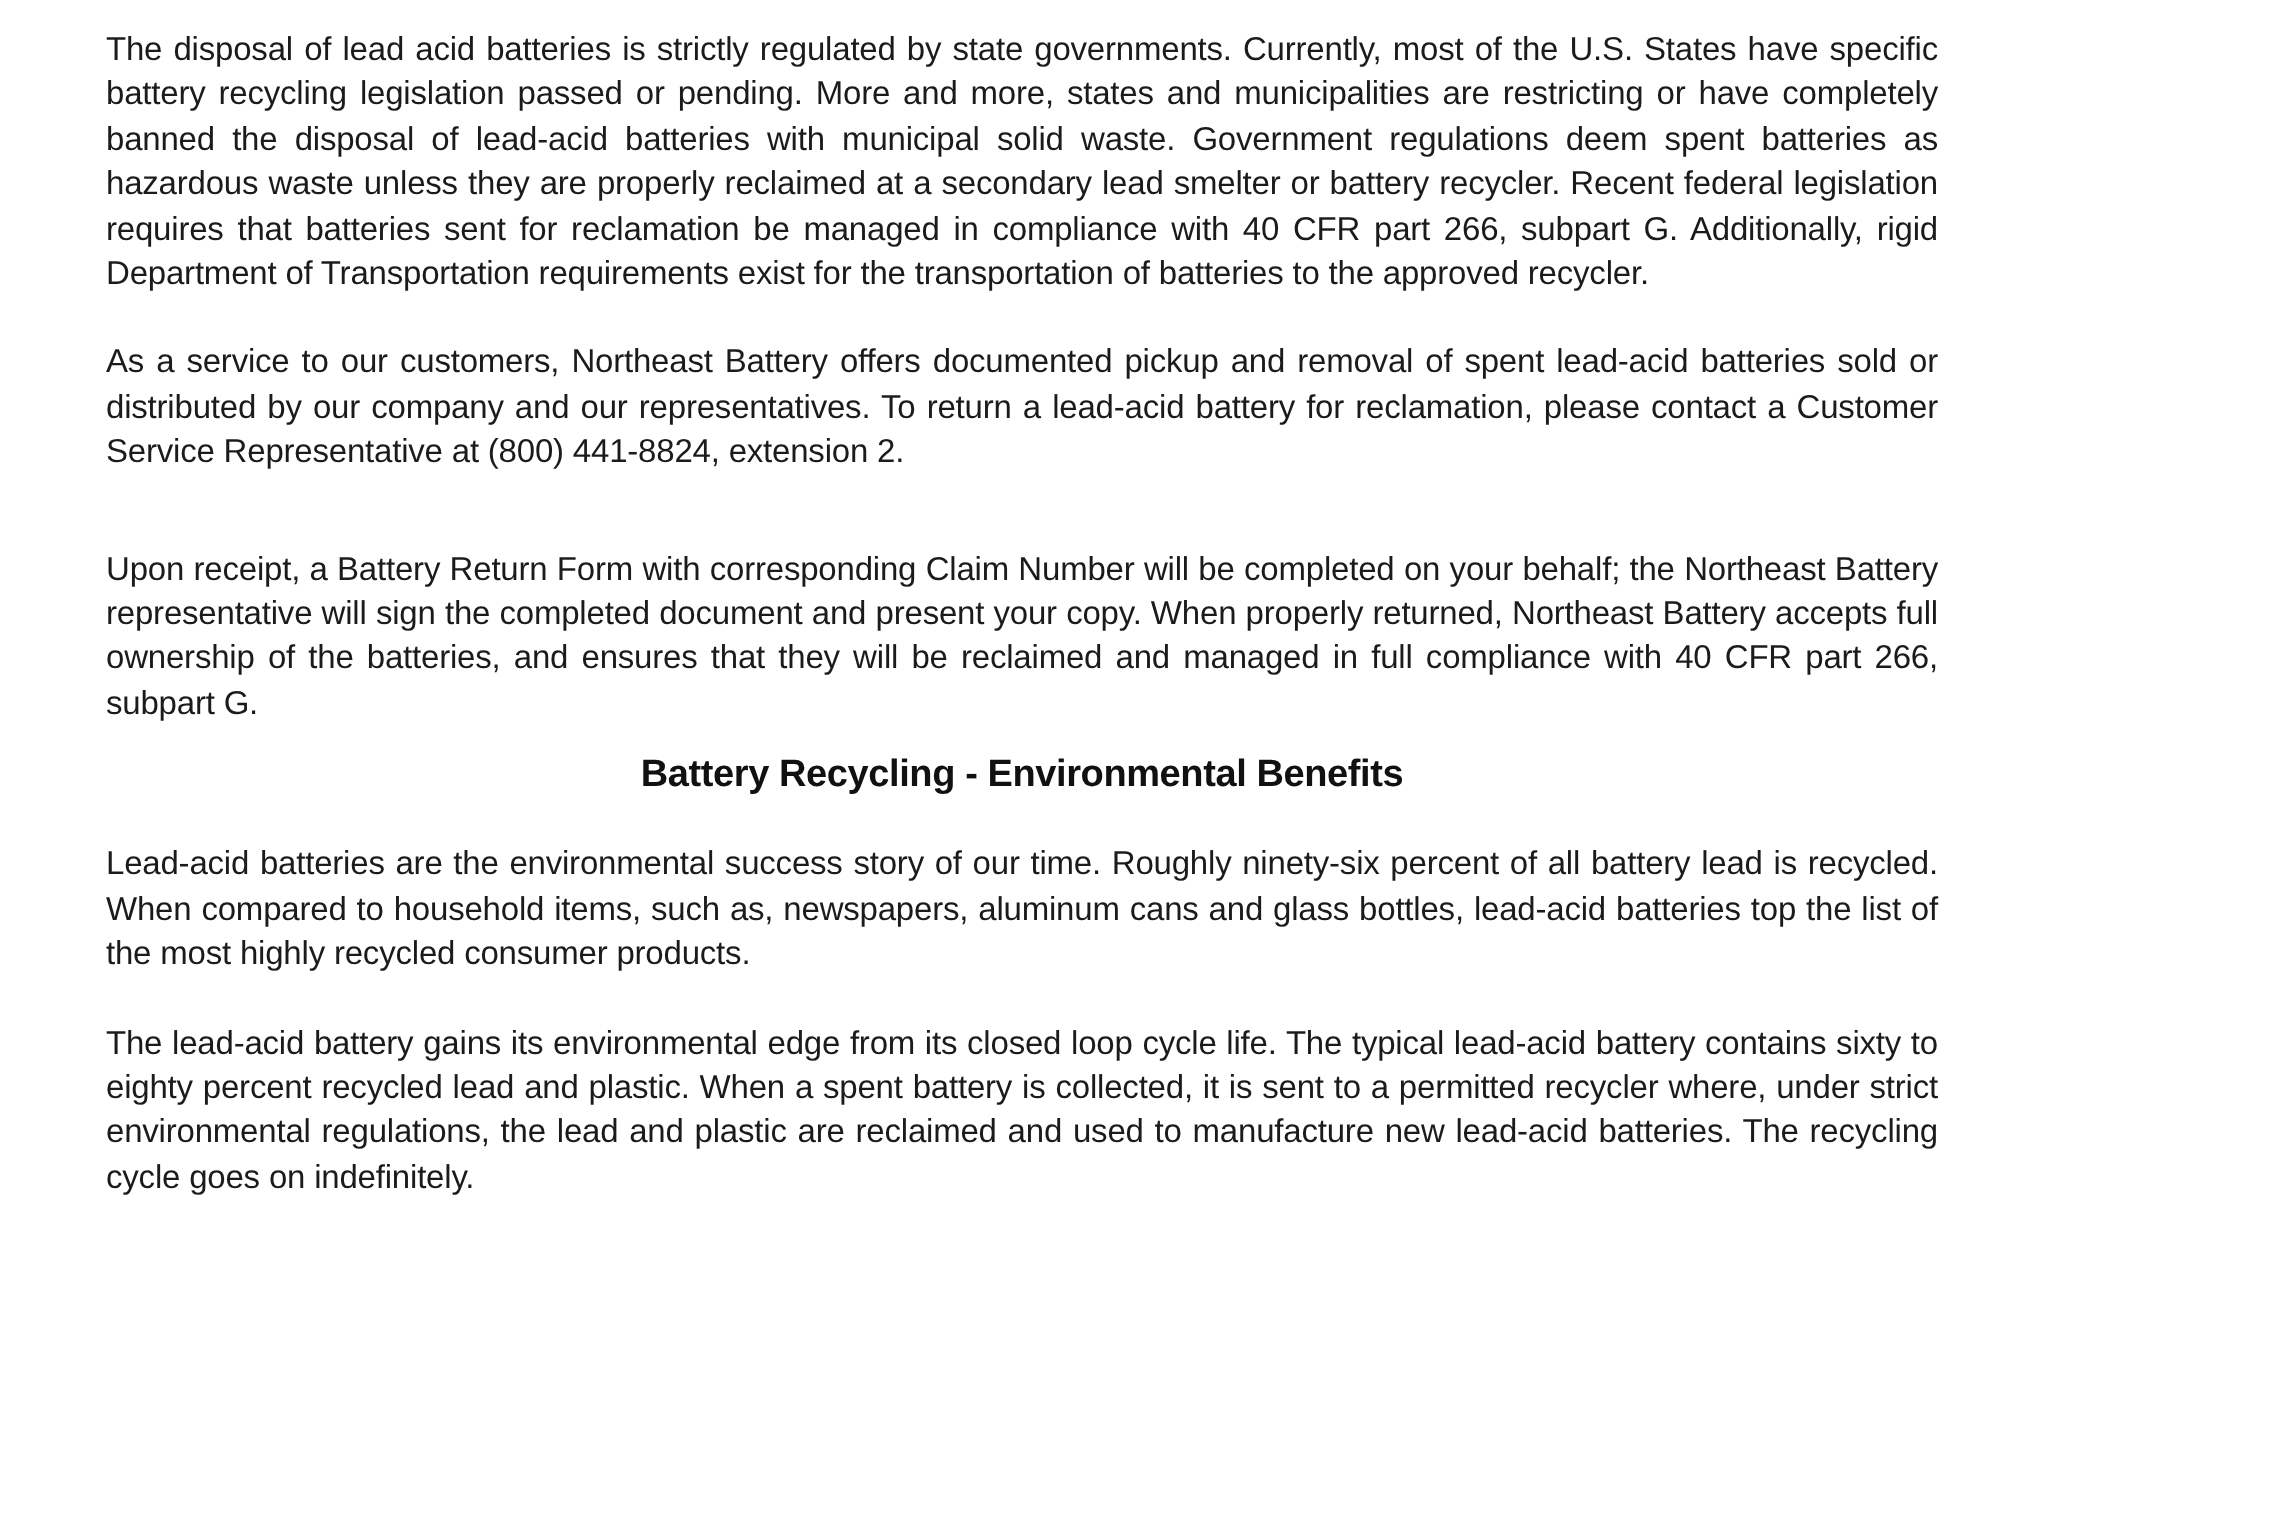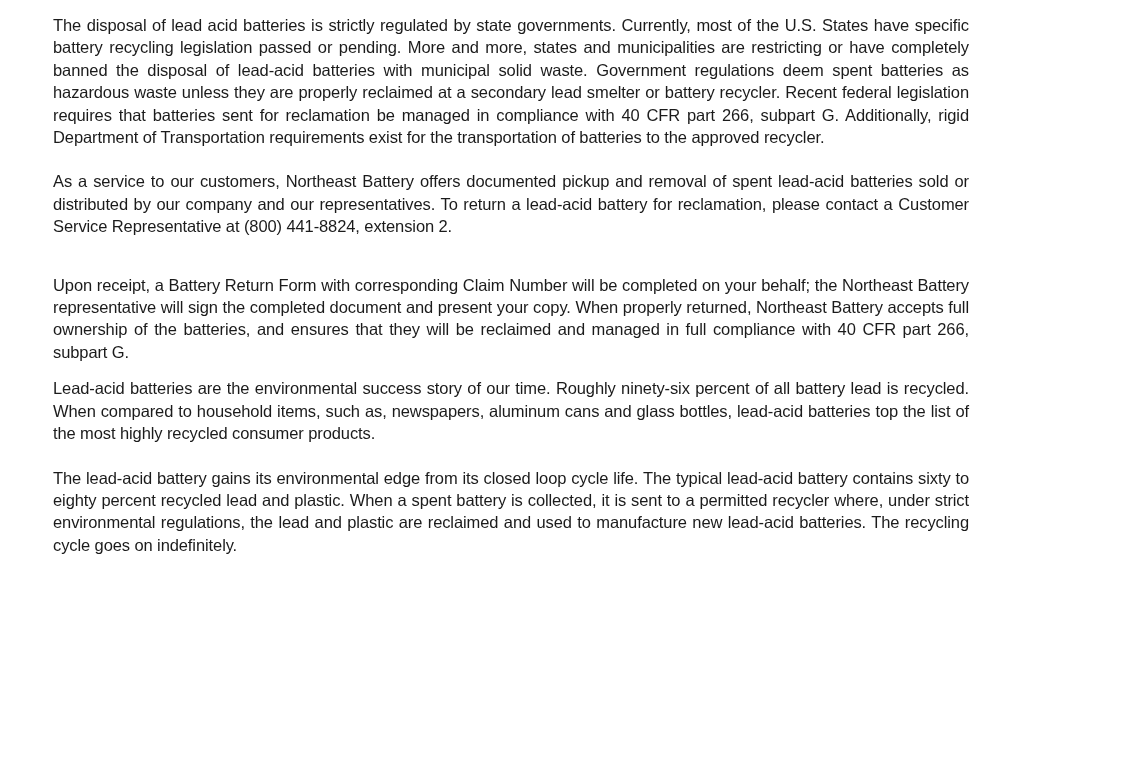--- a/index.html
+++ b/index.html
@@ -59,20 +59,21 @@
 <body>
 
 <div class="page">
 
   <div class="content">
 
     <p class="para">The disposal of lead acid batteries is strictly regulated by state governments. Currently, most of the U.S. States have specific battery recycling legislation passed or pending. More and more, states and municipalities are restricting or have completely banned the disposal of lead-acid batteries with municipal solid waste. Government regulations deem spent batteries as hazardous waste unless they are properly reclaimed at a secondary lead smelter or battery recycler. Recent federal legislation requires that batteries sent for reclamation be managed in compliance with 40 CFR part 266, subpart G. Additionally, rigid Department of Transportation requirements exist for the transportation of batteries to the approved recycler.</p>
     <p class="para">As a service to our customers, Northeast Battery offers documented pickup and removal of spent lead-acid batteries sold or distributed by our company and our representatives. To return a lead-acid battery for reclamation, please contact a Customer Service Representative at (800) 441-8824, extension 2.</p>
     <p class="para last-of-block">Upon receipt, a Battery Return Form with corresponding Claim Number will be completed on your behalf; the Northeast Battery representative will sign the completed document and present your copy. When properly returned, Northeast Battery accepts full ownership of the batteries, and ensures that they will be reclaimed and managed in full compliance with 40 CFR part 266, subpart G.</p>
 
+    <h2 class="section-heading">Battery Recycling - Environmental Benefits</h2>
 
     <p class="para">Lead-acid batteries are the environmental success story of our time. Roughly ninety-six percent of all battery lead is recycled. When compared to household items, such as, newspapers, aluminum cans and glass bottles, lead-acid batteries top the list of the most highly recycled consumer products.</p>
     <p class="para">The lead-acid battery gains its environmental edge from its closed loop cycle life. The typical lead-acid battery contains sixty to eighty percent recycled lead and plastic. When a spent battery is collected, it is sent to a permitted recycler where, under strict environmental regulations, the lead and plastic are reclaimed and used to manufacture new lead-acid batteries. The recycling cycle goes on indefinitely.</p>
 
   </div>
 
   <div class="diagram">
 
     <div class="arrow-group" style="left:178px; top:738px;">
       

